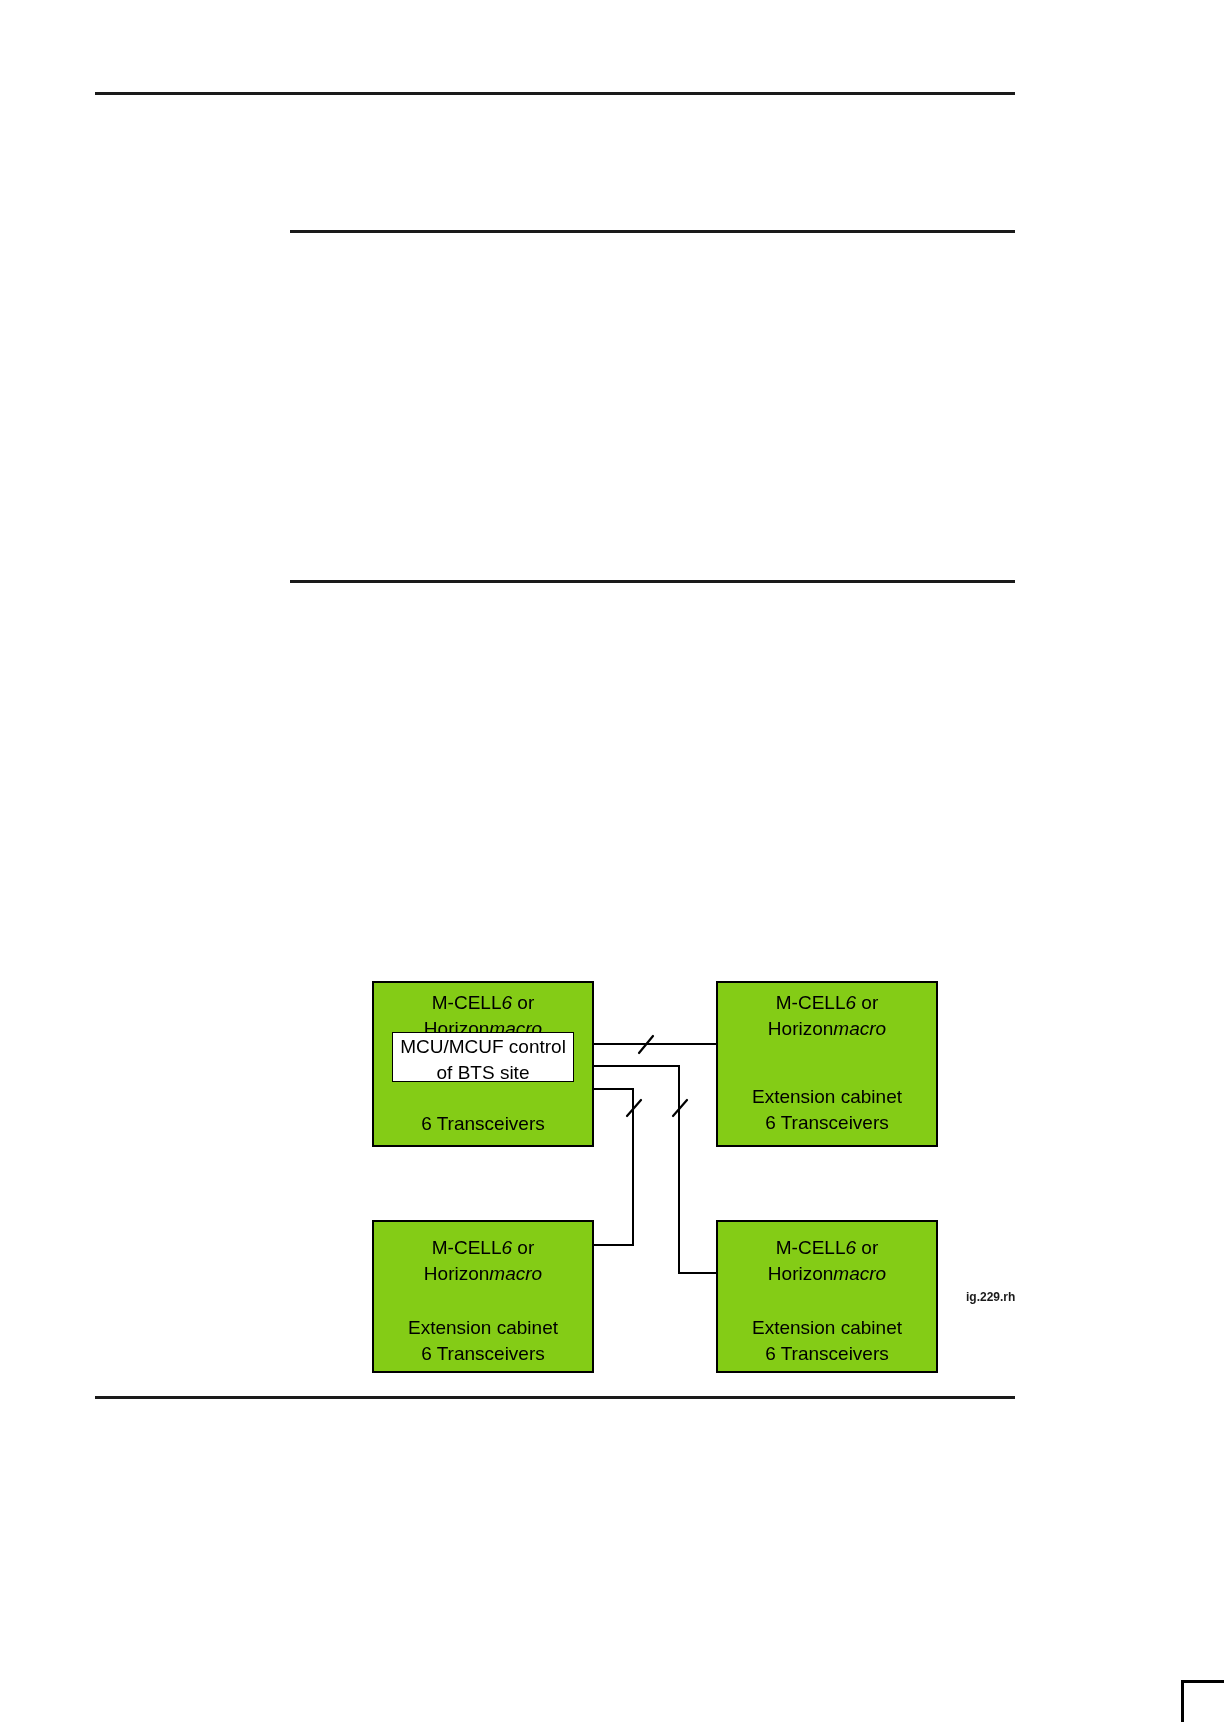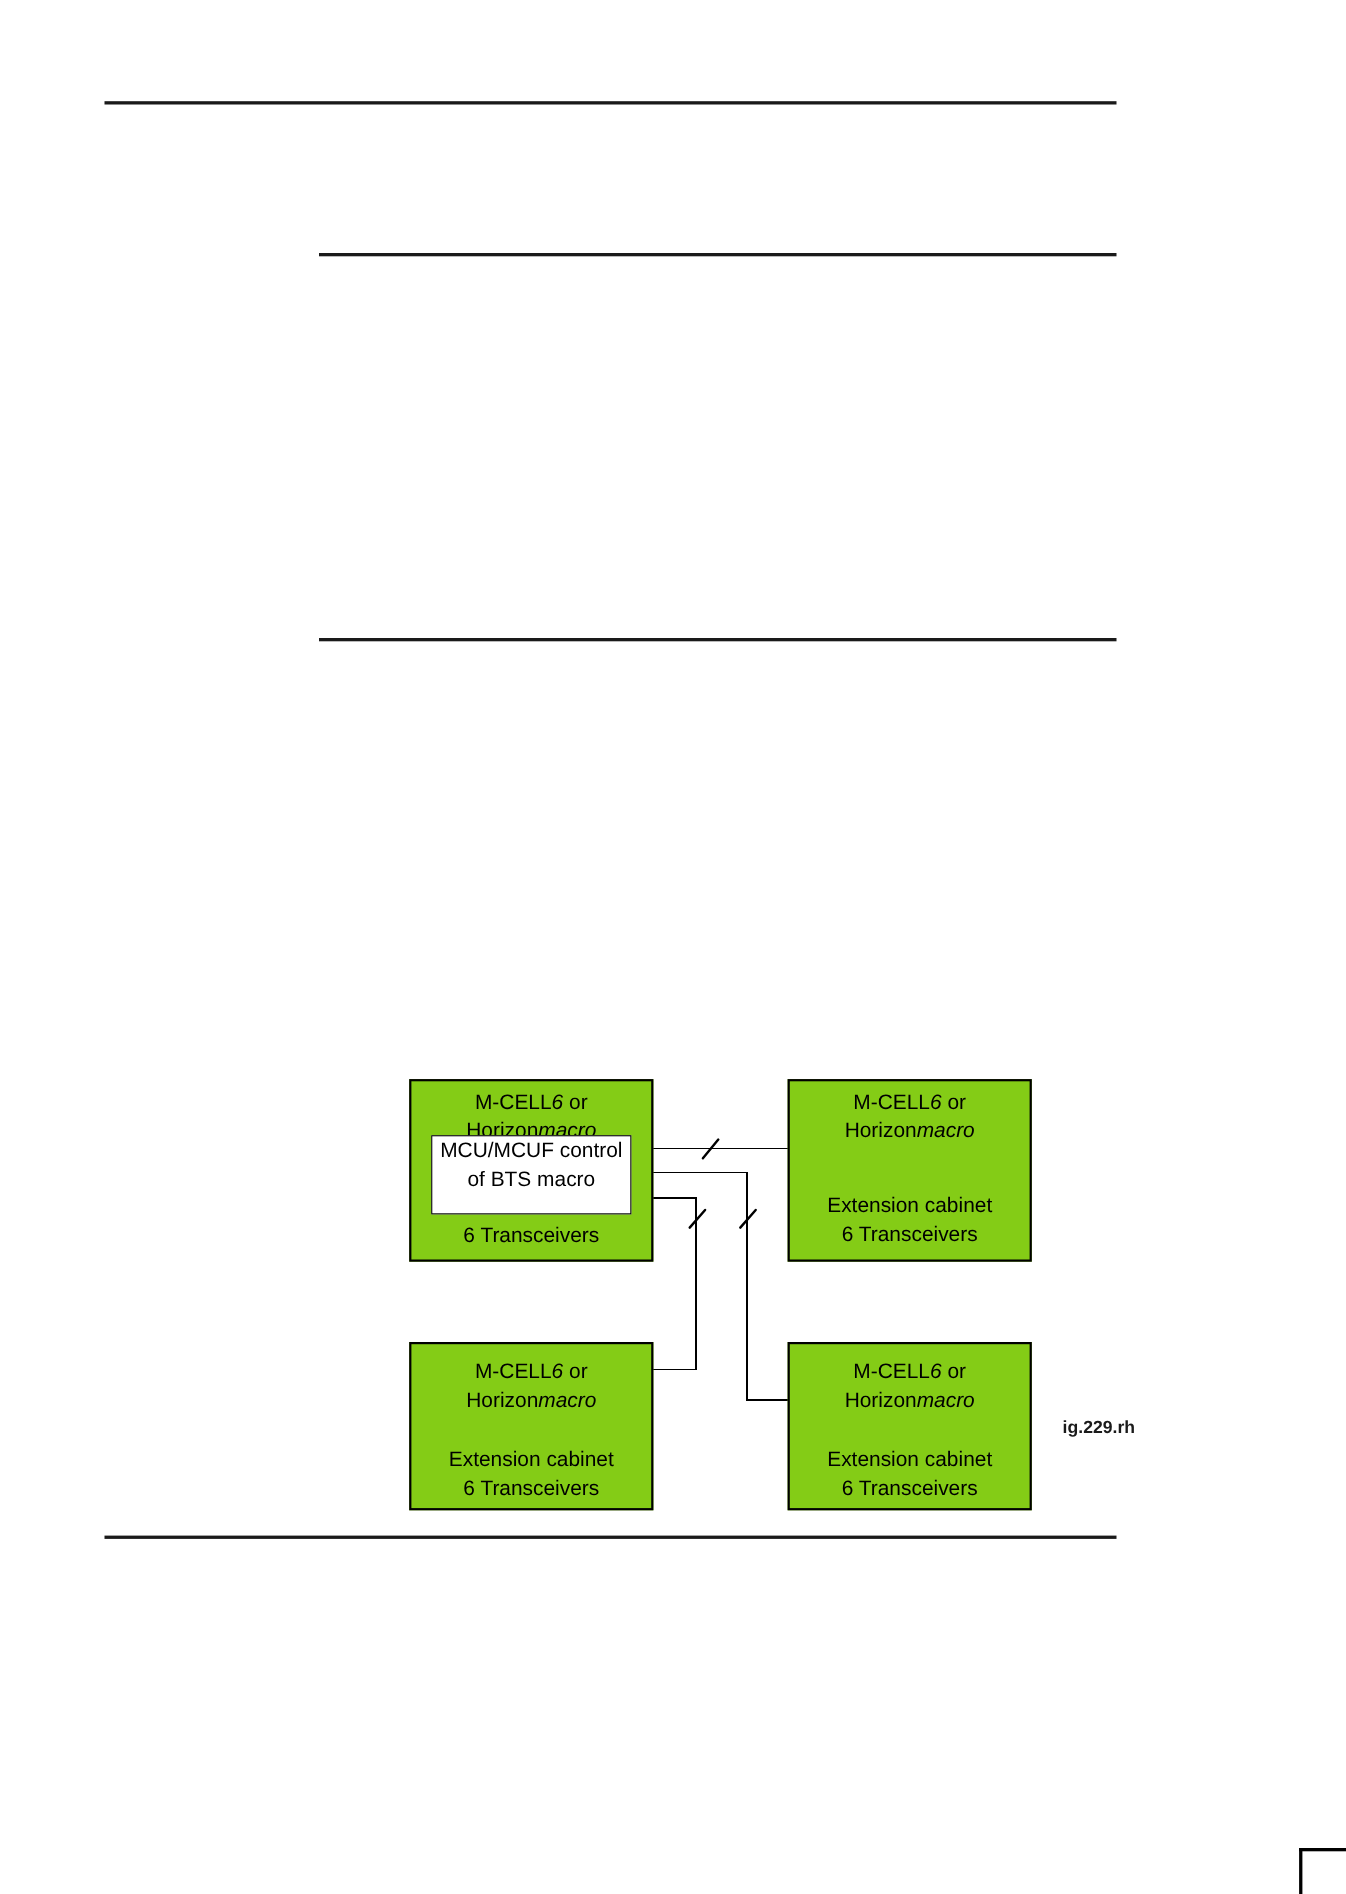--- a/index.html
+++ b/index.html
@@ -70,30 +70,30 @@
   #box-main        { left: 372px; top: 981px;  width: 222px; height: 166px; }
   #box-ext-tr      { left: 716px; top: 981px;  width: 222px; height: 166px; }
   #box-ext-bl      { left: 372px; top: 1220px; width: 222px; height: 153px; }
   #box-ext-br      { left: 716px; top: 1220px; width: 222px; height: 153px; }
 
   #box-mcu {
     position: absolute;
     left: 392px;
     top: 1032px;
     width: 182px;
-    height: 72px;
+    height: 50px;
     border: 1px solid #000;
     background: #fff;
     box-sizing: border-box;
   }
   #box-mcu .box-text { font-size: 19px; line-height: 26px; }
 
   .caption {
     position: absolute;
-    font-size: 16px;
+    font-size: 12px;
     font-weight: bold;
     letter-spacing: 0px;
     color: #1a1a1a;
     white-space: nowrap;
   }
   #fig-caption { left: 966px; top: 1290px; }
 </style>
 </head>
 <body>
 
@@ -123,21 +123,21 @@
 </div>
 
 <div class="box" id="box-main">
   <div class="box-text" style="top:7px;"><span>M-CELL</span><span class="ital">6</span><span> or</span></div>
   <div class="box-text" style="top:33px;"><span>Horizon</span><span class="ital">macro</span></div>
   <div class="box-text" style="top:128px;">6 Transceivers</div>
 </div>
 
 <div id="box-mcu">
   <div class="box-text" style="top:1px;">MCU/MCUF control</div>
-  <div class="box-text" style="top:27px;">of BTS macro</div>
+  <div class="box-text" style="top:27px;">of BTS site</div>
 </div>
 
 <div class="box" id="box-ext-tr">
   <div class="box-text" style="top:7px;"><span>M-CELL</span><span class="ital">6</span><span> or</span></div>
   <div class="box-text" style="top:33px;"><span>Horizon</span><span class="ital">macro</span></div>
   <div class="box-text" style="top:101px;">Extension cabinet</div>
   <div class="box-text" style="top:127px;">6 Transceivers</div>
 </div>
 
 <div class="box" id="box-ext-bl">

